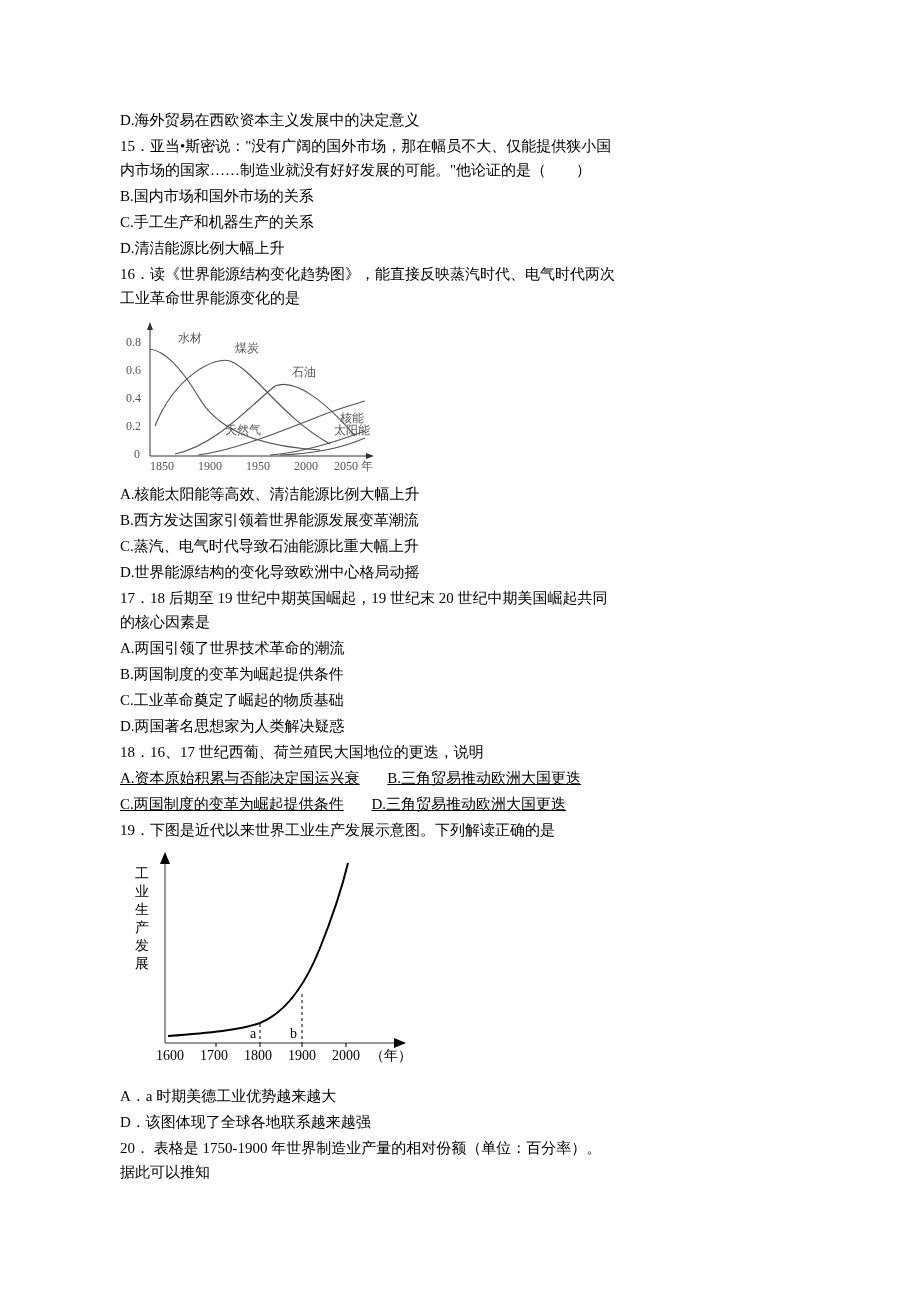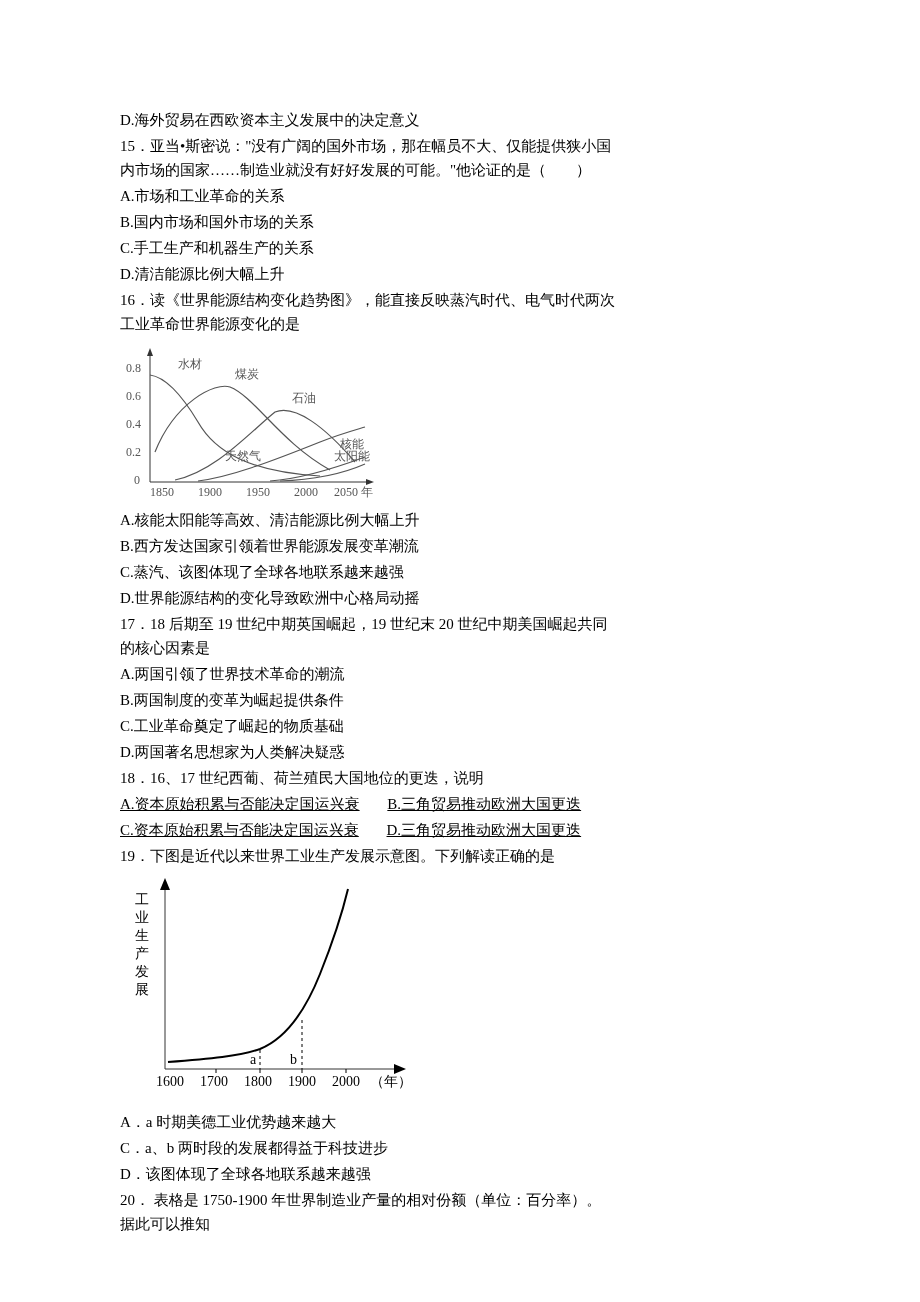--- a/index.html
+++ b/index.html
@@ -58,21 +58,20 @@
   }
 </style>
 </head>
 <body>
 
 <div class="page">
 
   <p class="opt">D.海外贸易在西欧资本主义发展中的决定意义</p>
 
   <p class="para">15．亚当•斯密说："没有广阔的国外市场，那在幅员不大、仅能提供狭小国内市场的国家……制造业就没有好好发展的可能。"他论证的是（　　）</p>
-  <p class="opt">A.市场和工业革命的关系</p>
   <p class="opt">B.国内市场和国外市场的关系</p>
   <p class="opt">C.手工生产和机器生产的关系</p>
   <p class="opt">D.清洁能源比例大幅上升</p>
 
   <p class="para">16．读《世界能源结构变化趋势图》，能直接反映蒸汽时代、电气时代两次工业革命世界能源变化的是</p>
 
   <div class="chart-box">
     <svg width="260" height="160" viewBox="0 0 260 160">
 
       <line class="svg-axis" x1="30" y1="10" x2="30" y2="140"></line>
@@ -103,36 +102,36 @@
       <text class="svg-label" x="115" y="36">煤炭</text>
       <text class="svg-label" x="172" y="60">石油</text>
       <text class="svg-label" x="105" y="118">天然气</text>
       <text class="svg-label" x="220" y="106">核能</text>
       <text class="svg-label" x="214" y="118">太阳能</text>
     </svg>
   </div>
 
   <p class="opt">A.核能太阳能等高效、清洁能源比例大幅上升</p>
   <p class="opt">B.西方发达国家引领着世界能源发展变革潮流</p>
-  <p class="opt">C.蒸汽、该图体现了全球各地联系越来越强</p>
+  <p class="opt">C.蒸汽、电气时代导致石油能源比重大幅上升</p>
   <p class="opt">D.世界能源结构的变化导致欧洲中心格局动摇</p>
 
   <p class="para">17．18 后期至 19 世纪中期英国崛起，19 世纪末 20 世纪中期美国崛起共同的核心因素是</p>
   <p class="opt">A.两国引领了世界技术革命的潮流</p>
   <p class="opt">B.两国制度的变革为崛起提供条件</p>
   <p class="opt">C.工业革命奠定了崛起的物质基础</p>
   <p class="opt">D.两国著名思想家为人类解决疑惑</p>
 
   <p class="para">18．16、17 世纪西葡、荷兰殖民大国地位的更迭，说明</p>
   <p class="opt inline-opts">
     <span>A.资本原始积累与否能决定国运兴衰</span>
     <span>B.三角贸易推动欧洲大国更迭</span>
   </p>
   <p class="opt inline-opts">
-    <span>C.资本原始积累与否能决定国运兴衰</span>
+    <span>C.两国制度的变革为崛起提供条件</span>
     <span>D.三角贸易推动欧洲大国更迭</span>
   </p>
 
   <p class="para">19．下图是近代以来世界工业生产发展示意图。下列解读正确的是</p>
 
   <div class="chart-box">
     <svg width="300" height="230" viewBox="0 0 300 230">
 
       <line class="svg-axis" x1="45" y1="10" x2="45" y2="195" stroke-width="2"></line>
       <polygon points="45,4 40,16 50,16" fill="#000"></polygon>
@@ -161,18 +160,17 @@
       <text class="svg-label2" x="170" y="190">b</text>
 
       <line x1="96" y1="195" x2="96" y2="199" stroke="#000"></line>
       <line x1="140" y1="195" x2="140" y2="199" stroke="#000"></line>
       <line x1="182" y1="195" x2="182" y2="199" stroke="#000"></line>
       <line x1="226" y1="195" x2="226" y2="199" stroke="#000"></line>
     </svg>
   </div>
 
   <p class="opt">A．a 时期美德工业优势越来越大</p>
-  <p class="opt">C．a、b 两时段的发展都得益于科技进步</p>
   <p class="opt">D．该图体现了全球各地联系越来越强</p>
 
   <p class="para">20．  表格是 1750-1900 年世界制造业产量的相对份额（单位：百分率）。据此可以推知</p>
 
 </div>
 
 </body></html>

